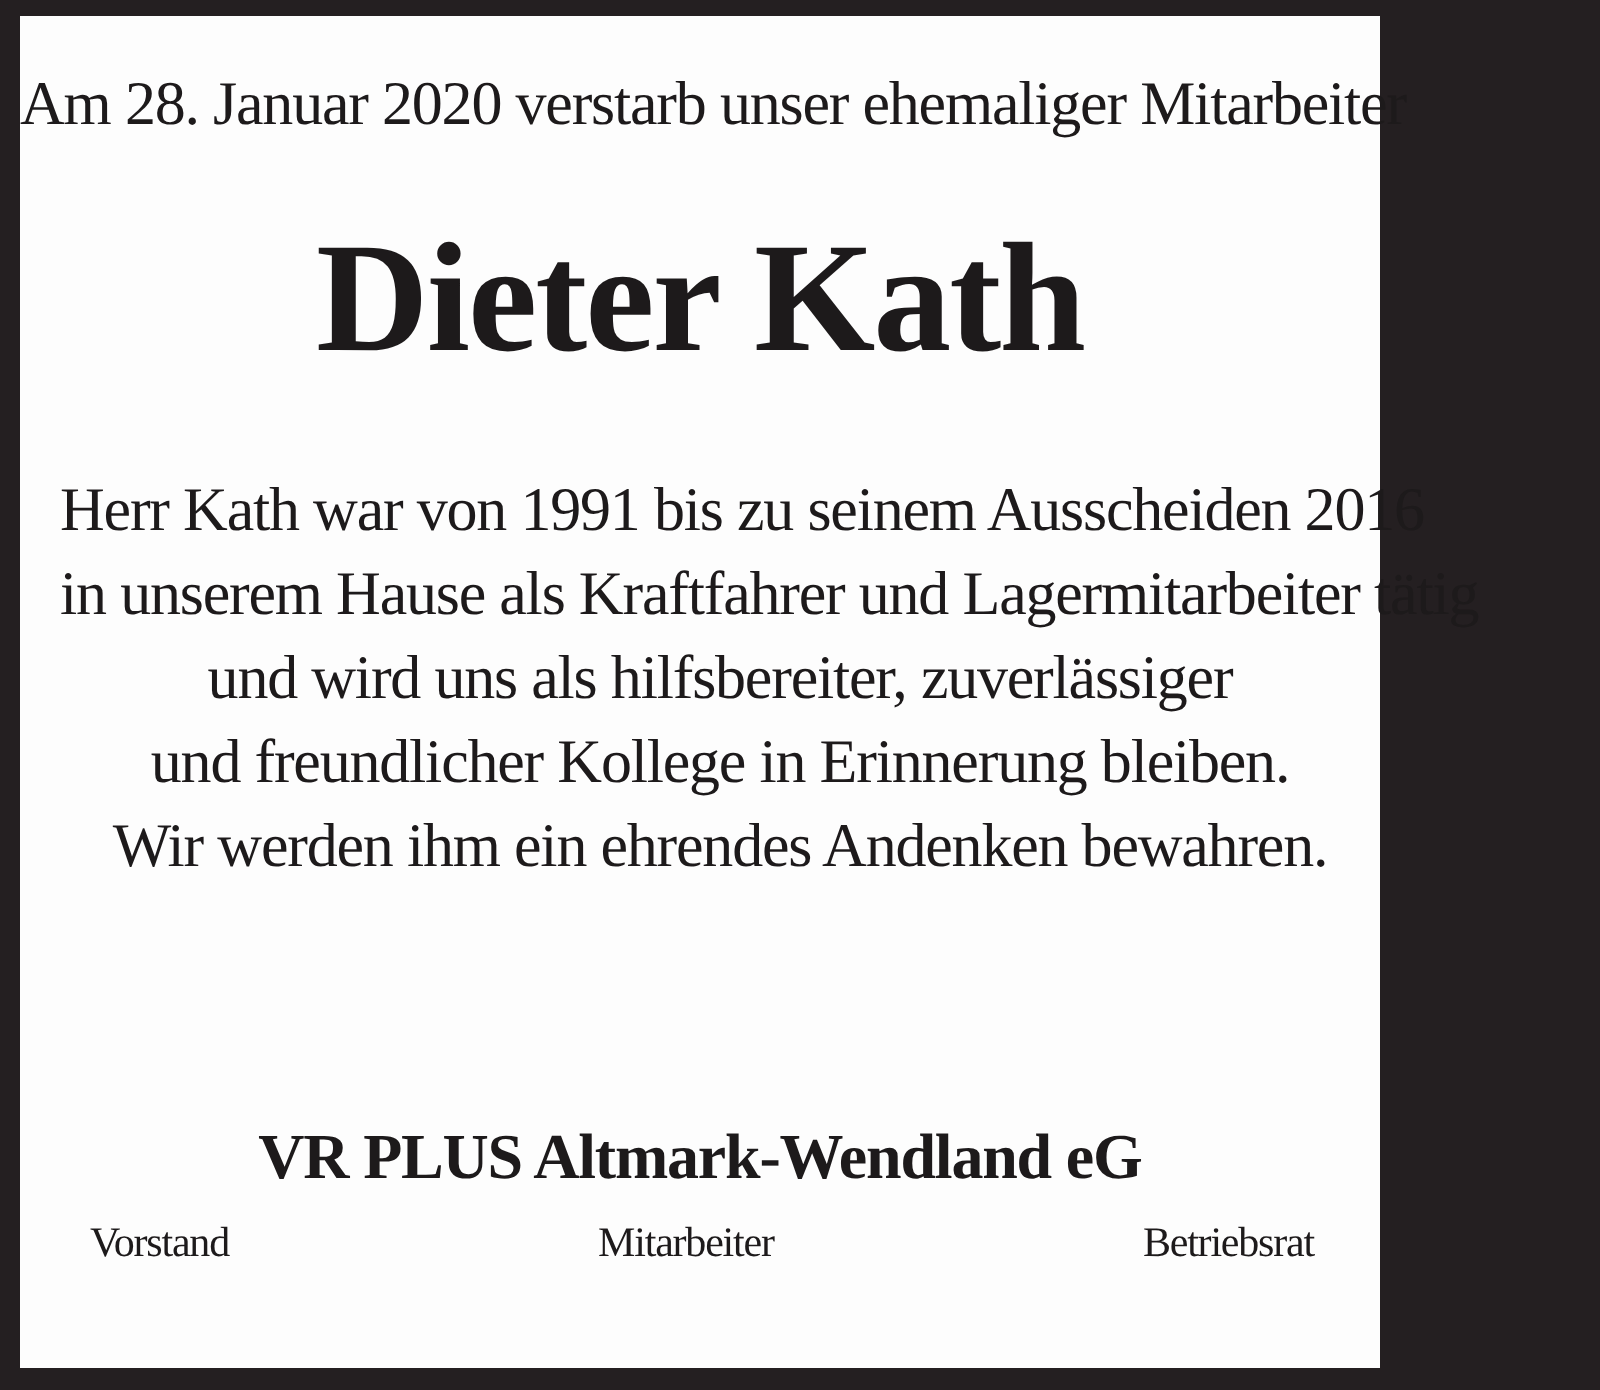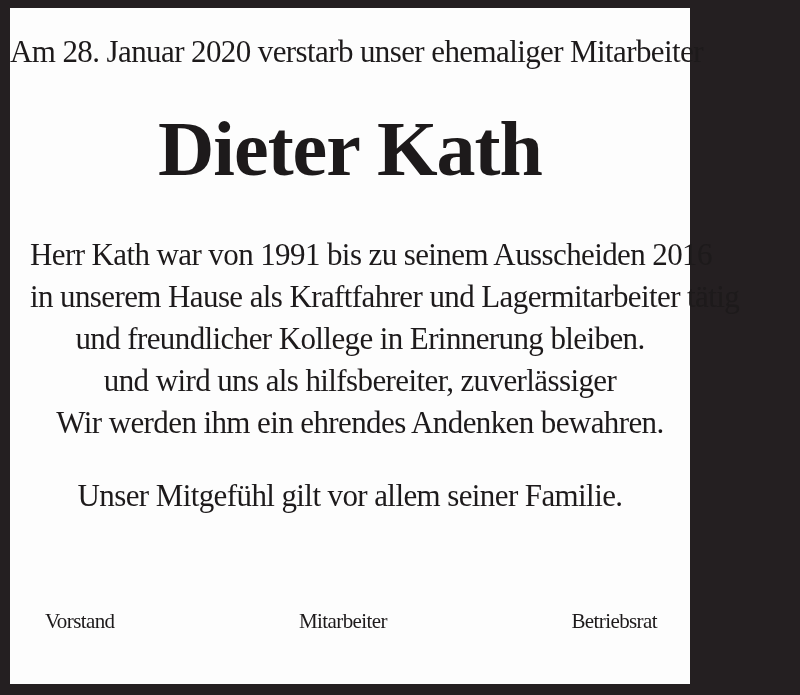--- a/index.html
+++ b/index.html
@@ -93,27 +93,27 @@
 <div class="page">
   <div class="card">
 
     <div class="line intro">Am 28. Januar 2020 verstarb unser ehemaliger Mitarbeiter</div>
 
     <div class="line name">Dieter Kath</div>
 
     <div class="body-text">
       <div>Herr Kath war von 1991 bis zu seinem Ausscheiden 2016</div>
       <div>in unserem Hause als Kraftfahrer und Lagermitarbeiter tätig</div>
+      <div>und wird uns als hilfsbereiter, zuverlässiger</div>
       <div>und freundlicher Kollege in Erinnerung bleiben.</div>
-      <div>und wird uns als hilfsbereiter, zuverlässiger</div>
       <div>Wir werden ihm ein ehrendes Andenken bewahren.</div>
     </div>
 
-    <div class="line condolence">Unser Mitgefühl gilt vor allem seiner Familie.</div>
 
+    <div class="line company">VR PLUS Altmark-Wendland eG</div>
 
     <div class="signatories">
       <span>Vorstand</span>
       <span>Mitarbeiter</span>
       <span>Betriebsrat</span>
     </div>
 
   </div>
 </div>
 

